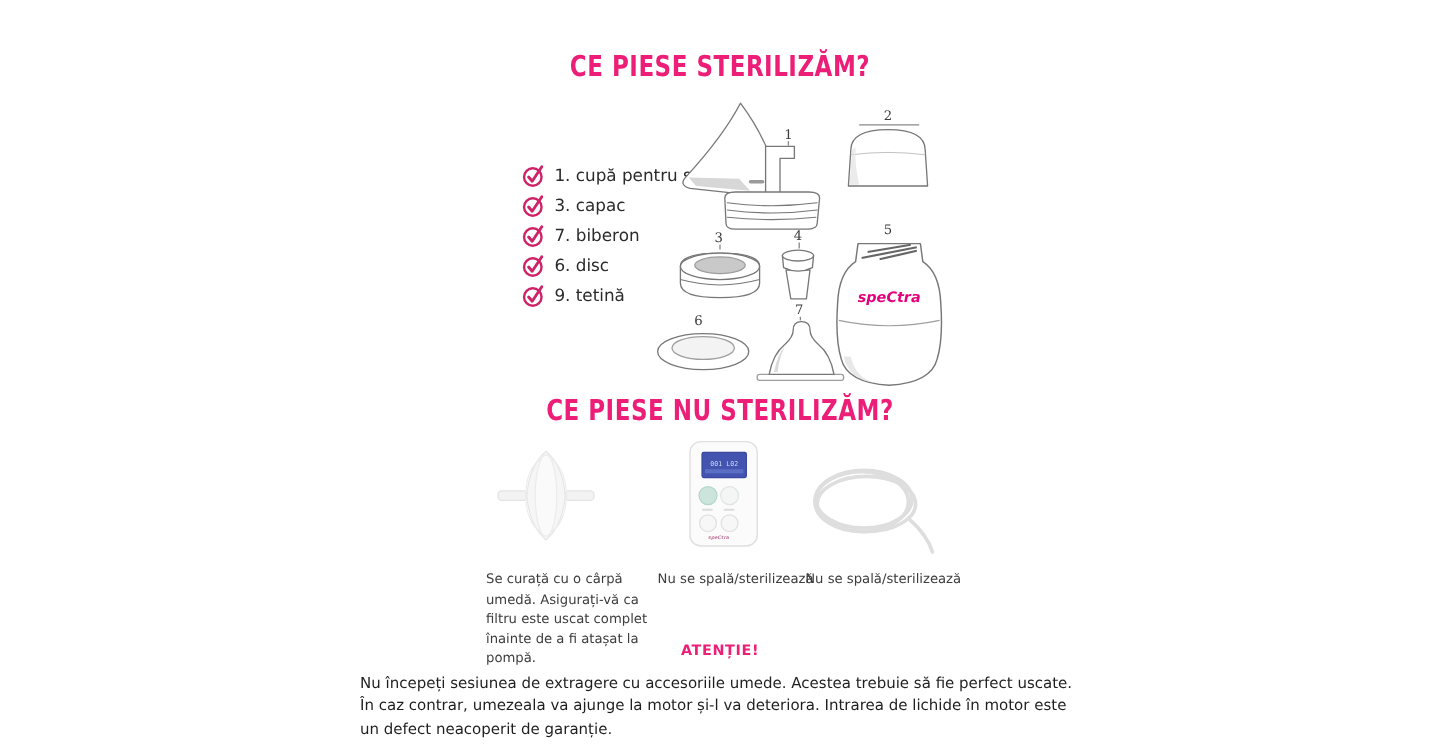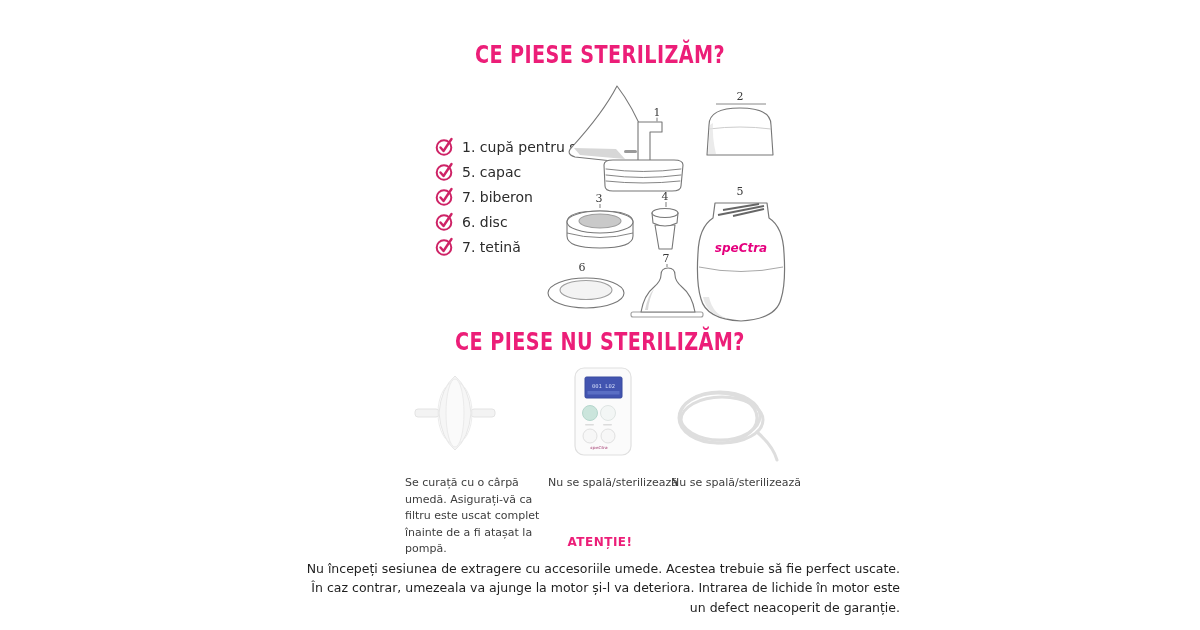--- a/index.html
+++ b/index.html
@@ -27,21 +27,21 @@
   .fig-pump{left:573px;top:367px;width:60px;height:90px}
   .fig-tubing{left:663px;top:378px;width:122px;height:95px}
   .pump-logo{font-family:"DejaVu Sans", sans-serif;font-size:4px;font-style:italic;font-weight:bold;fill:#C27DA0;text-anchor:middle}
   .screen-txt{font-family:"DejaVu Sans Mono", monospace;font-size:5.5px;fill:#D3DBF8;text-anchor:middle}
   .cap{position:absolute;top:464px;font-size:11px;line-height:1.5;color:#3d3d3d}
   .cap1{left:405px;width:150px}
   .cap2{left:548px;width:150px}
   .cap3{left:671px;width:150px}
   .attn{position:absolute;top:535px;left:0;width:1200px;margin:0;text-align:center;
     color:#EC1E78;font-size:12px;font-weight:bold;letter-spacing:.5px}
-  .warn{position:absolute;top:559px;left:300px;width:600px;margin:0;text-align:right;
+  .warn{position:absolute;top:559px;left:300px;width:600px;margin:0;text-align:left;
     font-size:12.5px;line-height:1.55;color:#1f1f1f}
 </style>
 </head>
 <body>
 
 <div>
 
   <h1 class="title t1">CE PIESE STERILIZĂM?</h1>
 
   <ul class="checklist">
@@ -54,21 +54,21 @@
         </span>
       <span>1. cupă pentru sân</span>
     </li>
     <li>
       <span class="check-icon">
           <svg width="20" height="20" viewBox="0 0 20 20">
             <circle cx="9" cy="10.5" r="7.3" fill="none" stroke="#CE2366" stroke-width="2"></circle>
             <path d="M5.5,10.5 L8.5,14 L16.5,2" fill="none" stroke="#CE2366" stroke-width="2.4" stroke-linecap="round" stroke-linejoin="round"></path>
           </svg>
         </span>
-      <span>5. capac</span>
+      <span>3. capac</span>
     </li>
     <li>
       <span class="check-icon">
           <svg width="20" height="20" viewBox="0 0 20 20">
             <circle cx="9" cy="10.5" r="7.3" fill="none" stroke="#CE2366" stroke-width="2"></circle>
             <path d="M5.5,10.5 L8.5,14 L16.5,2" fill="none" stroke="#CE2366" stroke-width="2.4" stroke-linecap="round" stroke-linejoin="round"></path>
           </svg>
         </span>
       <span>7. biberon</span>
     </li>
@@ -81,21 +81,21 @@
         </span>
       <span>6. disc</span>
     </li>
     <li>
       <span class="check-icon">
           <svg width="20" height="20" viewBox="0 0 20 20">
             <circle cx="9" cy="10.5" r="7.3" fill="none" stroke="#CE2366" stroke-width="2"></circle>
             <path d="M5.5,10.5 L8.5,14 L16.5,2" fill="none" stroke="#CE2366" stroke-width="2.4" stroke-linecap="round" stroke-linejoin="round"></path>
           </svg>
         </span>
-      <span>7. tetină</span>
+      <span>9. tetină</span>
     </li>
   </ul>
 
   <svg class="parts-svg" viewBox="0 0 250 240">
 
     <g stroke="#777" fill="#fff" stroke-width="1.1" stroke-linejoin="round" stroke-linecap="round">
       <path d="M72,1 Q58,28 27,62 Q20,69 30,72 L86,78 Q95,80 97,70 Q99,58 99,50 Q88,22 72,1 Z"></path>
       <path d="M29,63 L35,70 L80,74 L71,64 Z" fill="#d7d7d7" stroke="none"></path>
       <rect x="79" y="65" width="13" height="3" rx="1.5" fill="#9a9a9a" stroke="none"></rect>
       <path d="M93,76 L93,37 L117,37 L117,47 L105,47 L105,76 Z"></path>

